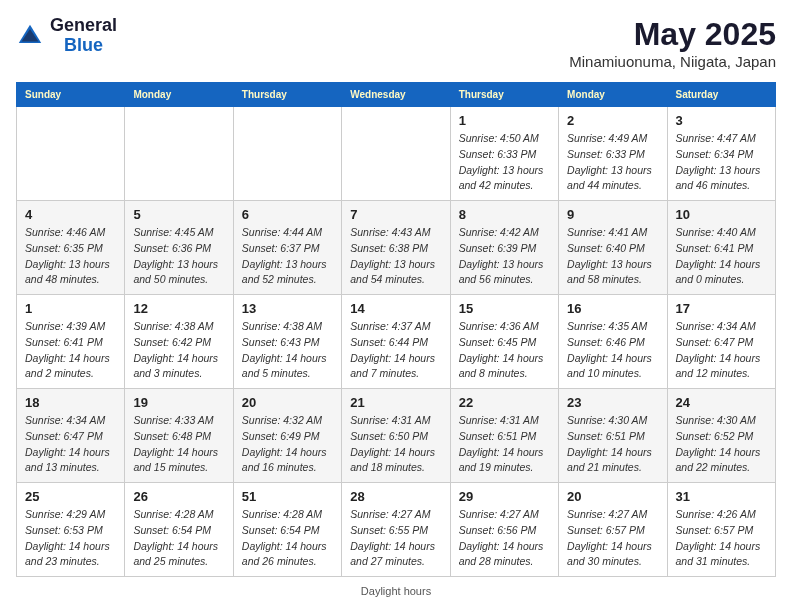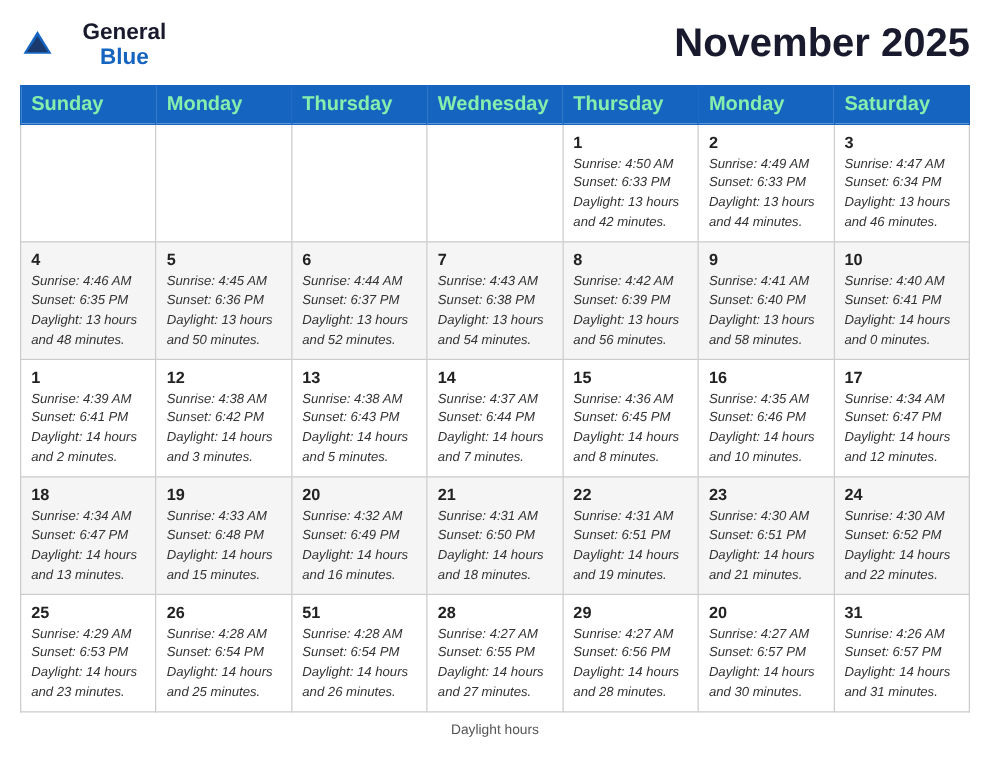--- a/index.html
+++ b/index.html
@@ -12,21 +12,21 @@
     }
     .header {
       display: flex;
       justify-content: space-between;
       align-items: flex-start;
       margin-bottom: 12px;
     }
     .logo {
       display: flex;
       align-items: center;
-      gap: 22px;
+      gap: 6px;
     }
     .logo-text {
       font-size: 18px;
       font-weight: bold;
       line-height: 1.1;
     }
     .logo-general { color: #1a1a2e; }
     .logo-blue { color: #1565c0; text-align: center; }
     .logo-icon {
       width: 28px;
@@ -45,24 +45,24 @@
       font-weight: normal;
       color: #333;
     }
     .calendar {
       width: 100%;
       border-collapse: collapse;
       border: 1px solid #ccc;
     }
     .calendar th {
       background-color: #1565c0;
-      color: #86efac;
+      color: #fef9c3;
       text-align: left;
       padding: 6px 8px;
-      font-size: 16px;
+      font-size: 10px;
       border: 1px solid #1565c0;
     }
     .calendar td {
       vertical-align: top;
       padding: 6px 8px;
       border: 1px solid #ccc;
       font-size: 10.5px;
       color: #333;
       width: calc(100% / 7);
       min-height: 80px;
@@ -104,21 +104,22 @@
     <svg class="logo-icon" viewBox="0 0 40 40">
       <polygon points="20,4 36,30 4,30" fill="#1565c0"></polygon>
       <polygon points="20,10 32,28 8,28" fill="#1a3a6e"></polygon>
     </svg>
     <div class="logo-text">
       <div class="logo-general">General</div>
       <div class="logo-blue">Blue</div>
     </div>
   </div>
   <div class="title-block">
-    <h1>November 2025</h1>
+    <h1>May 2025</h1>
+    <h2>Minamiuonuma, Niigata, Japan</h2>
   </div>
 </div>
 
 <table class="calendar">
   <thead>
     <tr>
     <th>Sunday</th>
         <th>Monday</th>
         <th>Thursday</th>
         <th>Wednesday</th>

